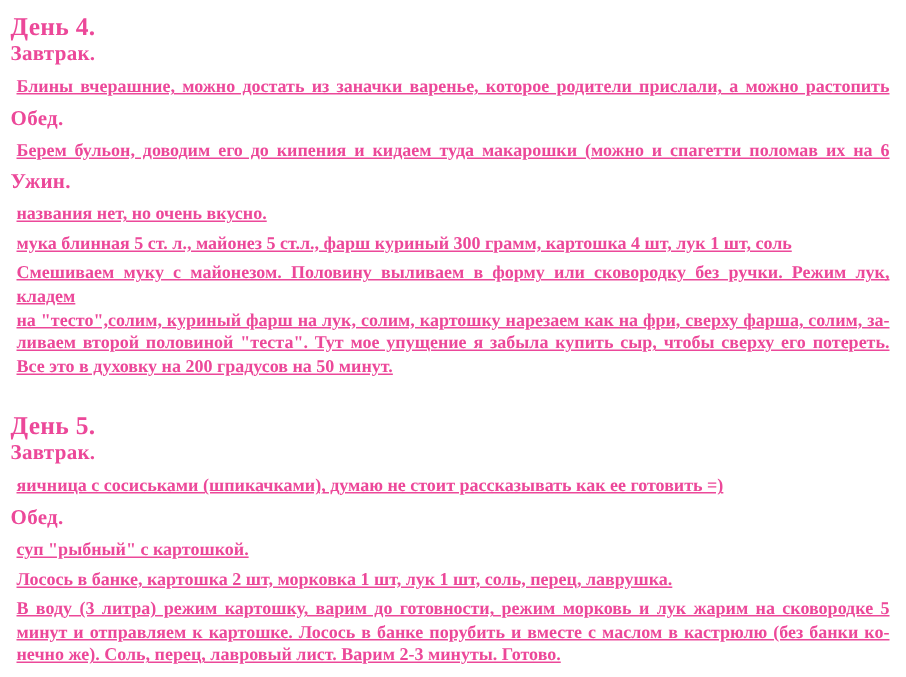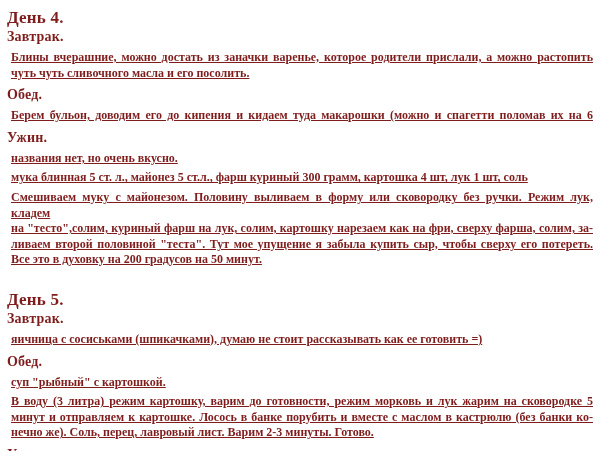--- a/index.html
+++ b/index.html
@@ -8,21 +8,21 @@
     height: 451px;
     background: #ffffff;
     overflow: hidden;
     font-family: "Liberation Serif", "DejaVu Serif", serif;
   }
   .page {
     box-sizing: border-box;
     width: 604px;
     height: 451px;
     padding: 8px 7px 3px 7px;
-    color: #7f1d1d;
+    color: #ec4899;
   }
   .day {
     font-size: 17px;
     font-weight: bold;
     line-height: 19px;
     margin-top: 22px;
     letter-spacing: 0.2px;
   }
   .day:first-child { margin-top: 0; }
   .meal {
@@ -44,21 +44,20 @@
   }
 </style>
 </head>
 <body>
 
 <div class="page">
     <div class="day">День 4.</div>
     <div class="meal">Завтрак.</div>
     <div class="para">
       <div class="line just">Блины вчерашние, можно достать из заначки варенье, которое родители прислали, а можно растопить</div>
-      <div class="line">чуть чуть сливочного масла и его посолить.</div>
     </div>
     <div class="meal">Обед.</div>
     <div class="para">
       <div class="line just">Берем бульон, доводим его до кипения и кидаем туда макарошки (можно и спагетти поломав их на 6</div>
     </div>
     <div class="meal">Ужин.</div>
     <div class="para">
       <div class="line">названия нет, но очень вкусно.</div>
     </div>
     <div class="para">
@@ -73,18 +72,21 @@
     <div class="day">День 5.</div>
     <div class="meal">Завтрак.</div>
     <div class="para">
       <div class="line">яичница с сосиськами (шпикачками), думаю не стоит рассказывать как ее готовить =)</div>
     </div>
     <div class="meal">Обед.</div>
     <div class="para">
       <div class="line">суп "рыбный" с картошкой.</div>
     </div>
     <div class="para">
+      <div class="line">Лосось в банке, картошка 2 шт, морковка 1 шт, лук 1 шт, соль, перец, лаврушка.</div>
+    </div>
+    <div class="para">
       <div class="line just">В воду (3 литра) режим картошку, варим до готовности, режим морковь и лук жарим на сковородке 5</div>
       <div class="line just">минут и отправляем к картошке. Лосось в банке порубить и вместе с маслом в кастрюлю (без банки ко-</div>
       <div class="line">нечно же). Соль, перец, лавровый лист. Варим 2-3 минуты. Готово.</div>
     </div>
     <div class="meal">Ужин.</div>
   </div>
 
 </body></html>

